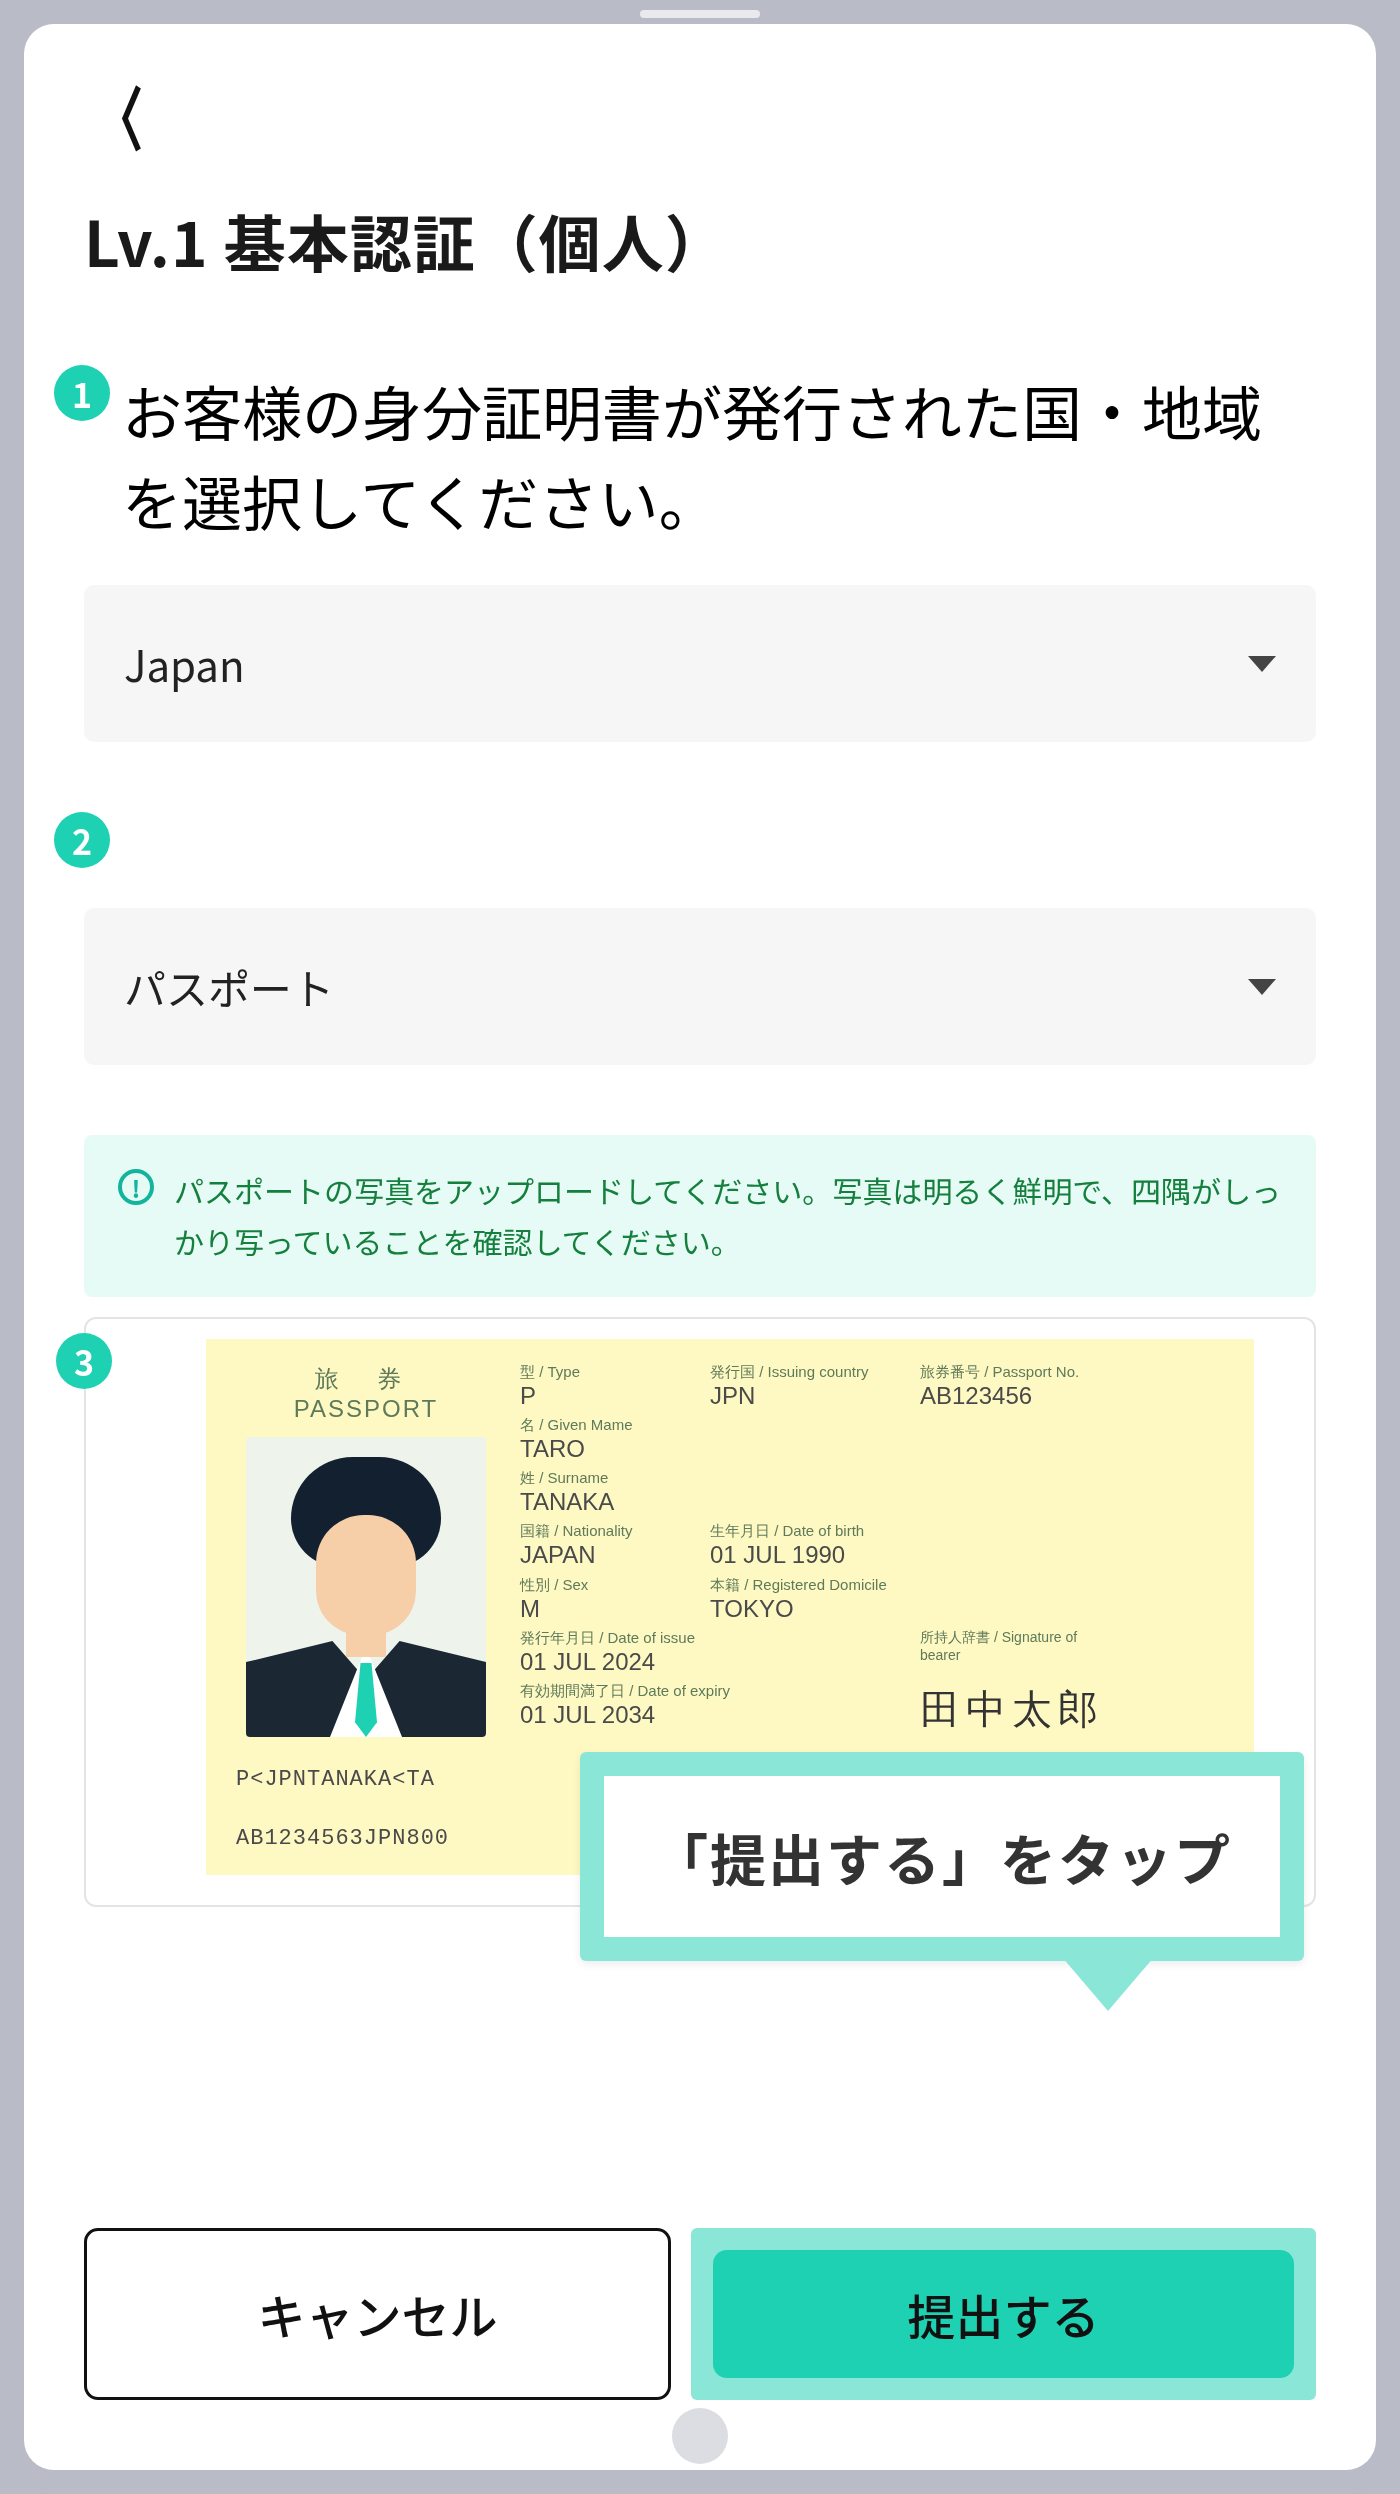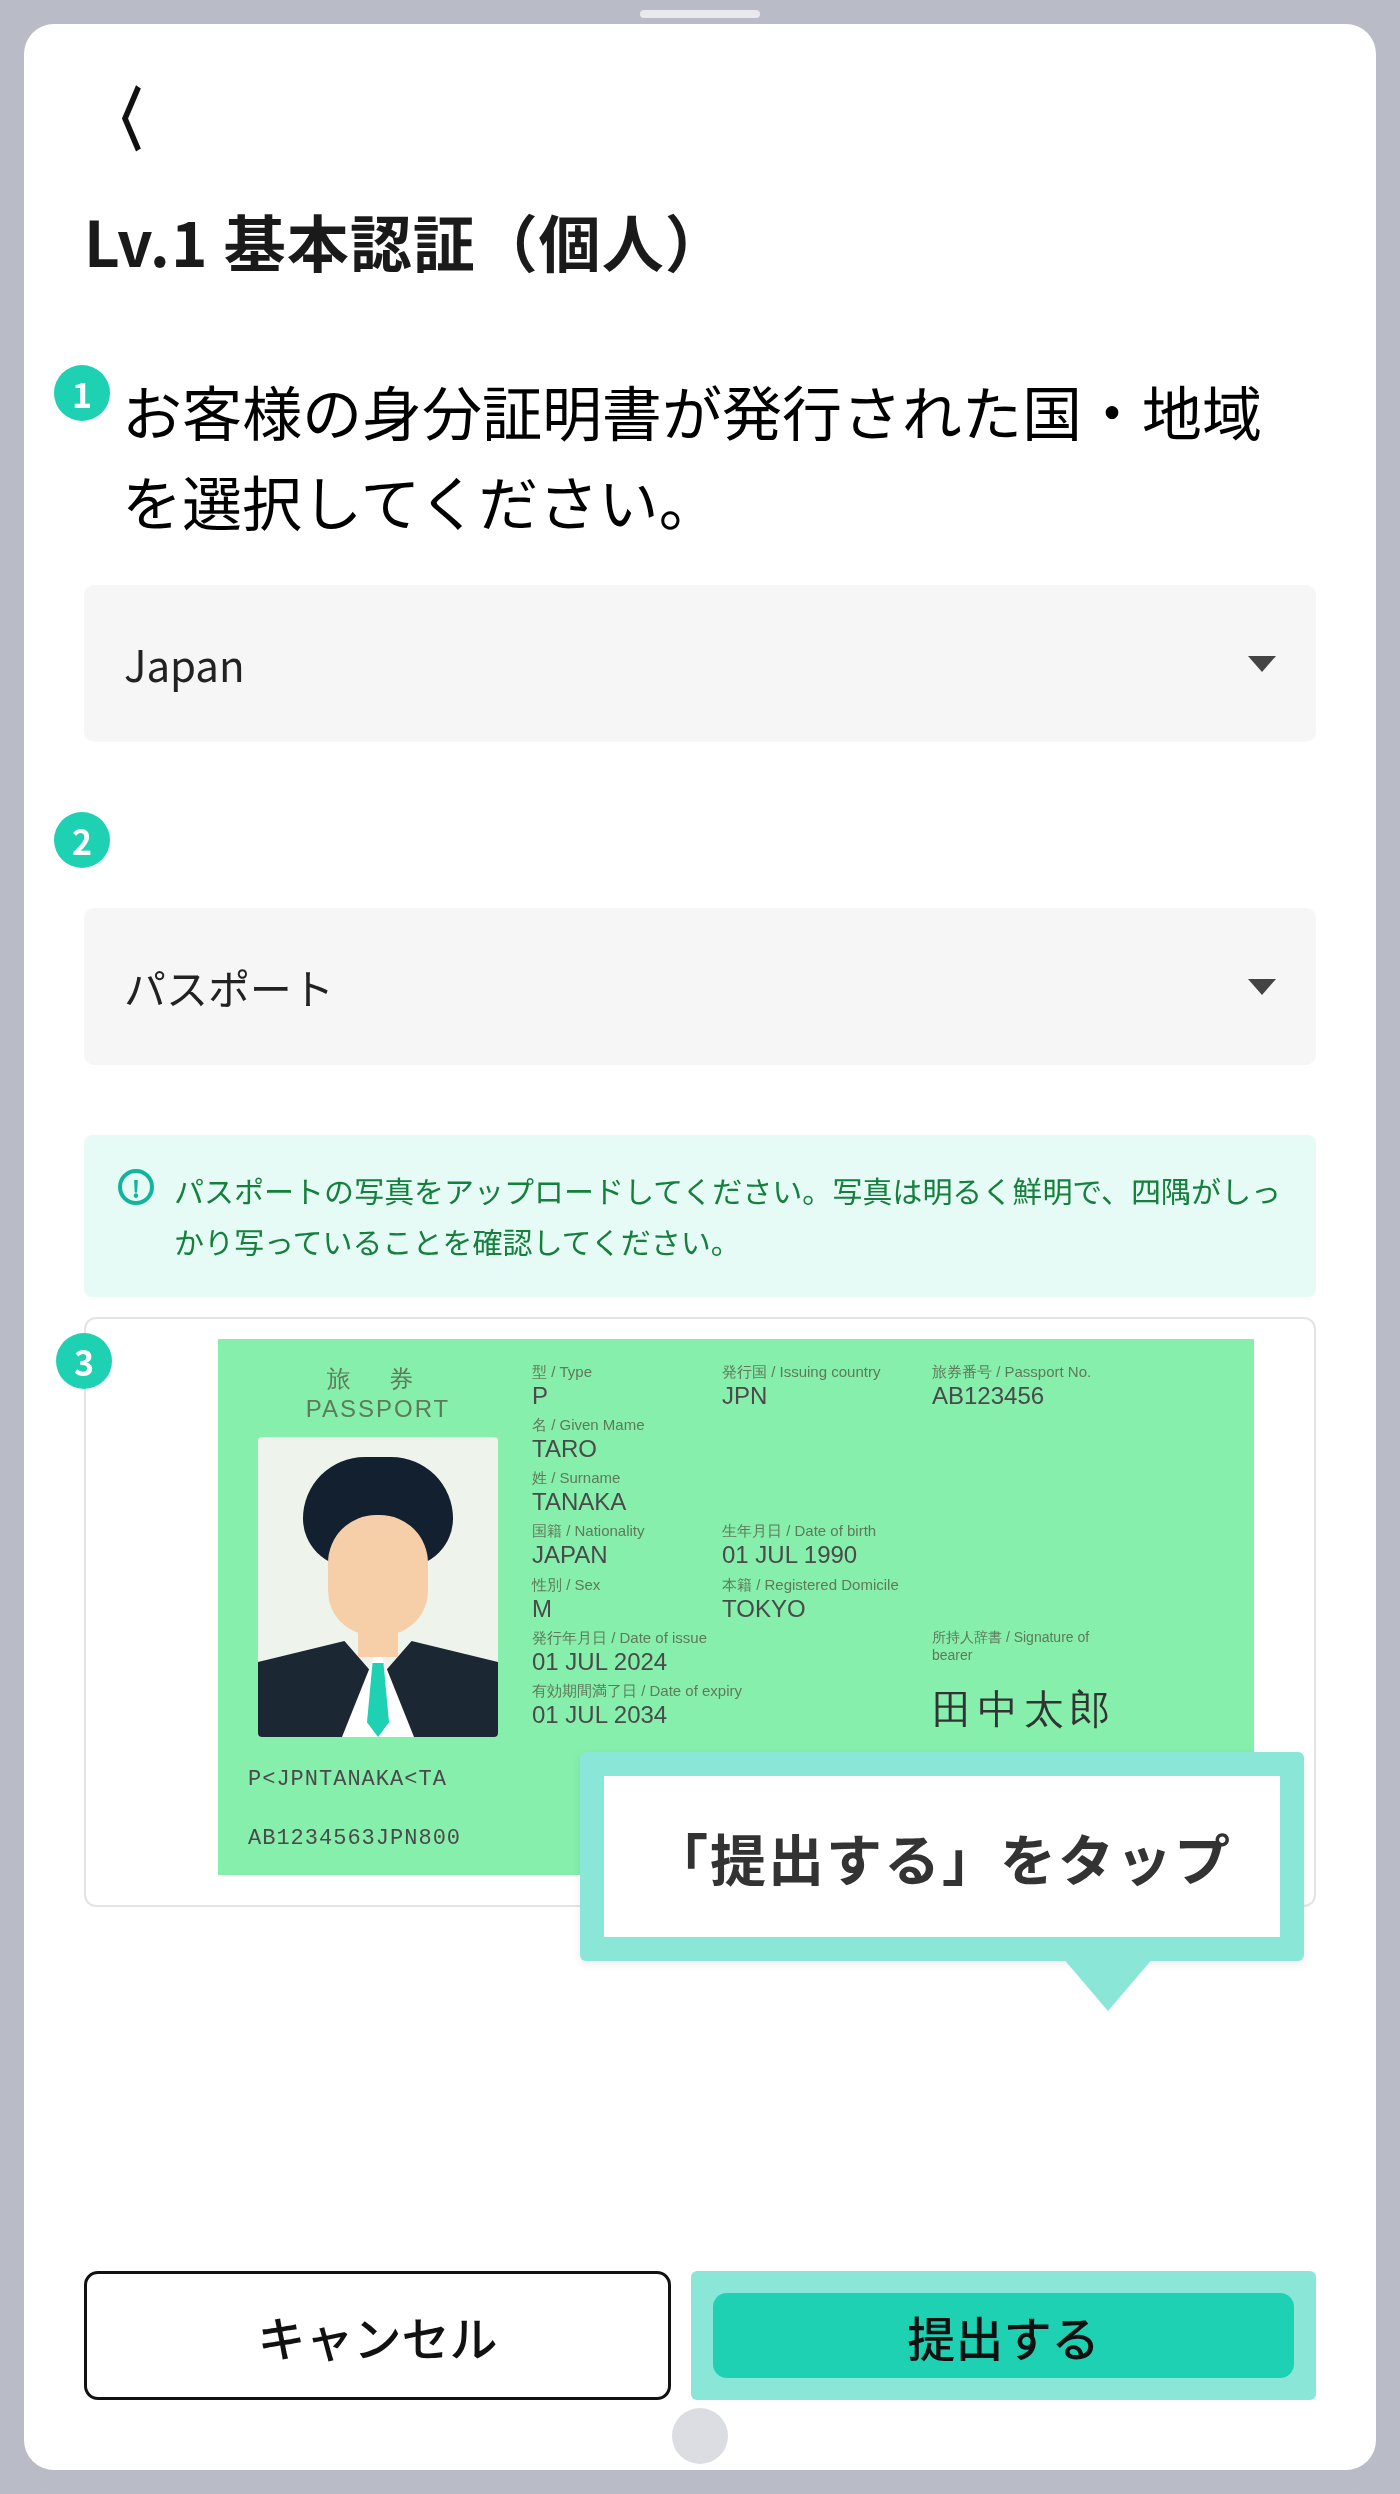--- a/index.html
+++ b/index.html
@@ -75,22 +75,22 @@
     border: 2px solid #e4e4e4; border-radius: 12px;
     padding: 20px 60px 30px 120px; position: relative; margin-bottom: 110px;
   }
   .badge3 {
     position: absolute; left: -30px; top: 14px;
     width: 56px; height: 56px; border-radius: 50%;
     background: #1fd1b3; color: #fff; font-weight: 700; font-size: 34px;
     display: flex; align-items: center; justify-content: center;
   }
   .passport {
-    background: #86efac; padding: 24px 30px 20px 30px;
-    position: relative; font-family: Arial, sans-serif; margin-left: 12px;
+    background: #fef9c3; padding: 24px 30px 20px 30px;
+    position: relative; font-family: Arial, sans-serif;
   }
   .pp-top { display: flex; gap: 24px; }
   .pp-left { width: 260px; text-align: center; }
   .pp-left .hj { color: #5f7a5a; font-size: 24px; letter-spacing: 16px; }
   .pp-left .hp { color: #5f7a5a; font-size: 24px; letter-spacing: 2px; margin-bottom: 14px; }
   .photo {
     width: 240px; height: 300px; background: #eef3ec; border-radius: 4px;
     position: relative; overflow: hidden; margin: 0 auto;
   }
   .hair { position:absolute; top:20px; left:50%; transform:translateX(-50%);
@@ -121,21 +121,21 @@
     box-shadow: 0 3px 8px rgba(0,0,0,.08);
   }
   .callout-inner { background: #fff; padding: 40px 48px; }
   .callout-text { font-size: 56px; font-weight: 700; color: #333; letter-spacing: 2px; white-space: nowrap; }
   .callout-arrow {
     position: absolute; bottom: -50px; right: 150px;
     width: 0; height: 0; border-left: 46px solid transparent;
     border-right: 46px solid transparent; border-top: 54px solid #8ae6d6;
   }
   .actions {
-    position: absolute; left: 60px; right: 60px; bottom: 70px; height: 129px;
+    position: absolute; left: 60px; right: 60px; bottom: 70px; height: 172px;
     display: flex; gap: 0;
   }
   .btn-cancel {
     flex: 1; border: 3px solid #111; border-radius: 14px;
     display: flex; align-items: center; justify-content: center;
     font-size: 48px; font-weight: 500; color: #111; background: #fff;
     margin-right: 20px;
   }
   .btn-submit-wrap {
     flex: 1; background: #8ae6d6; padding: 22px; border-radius: 6px;

